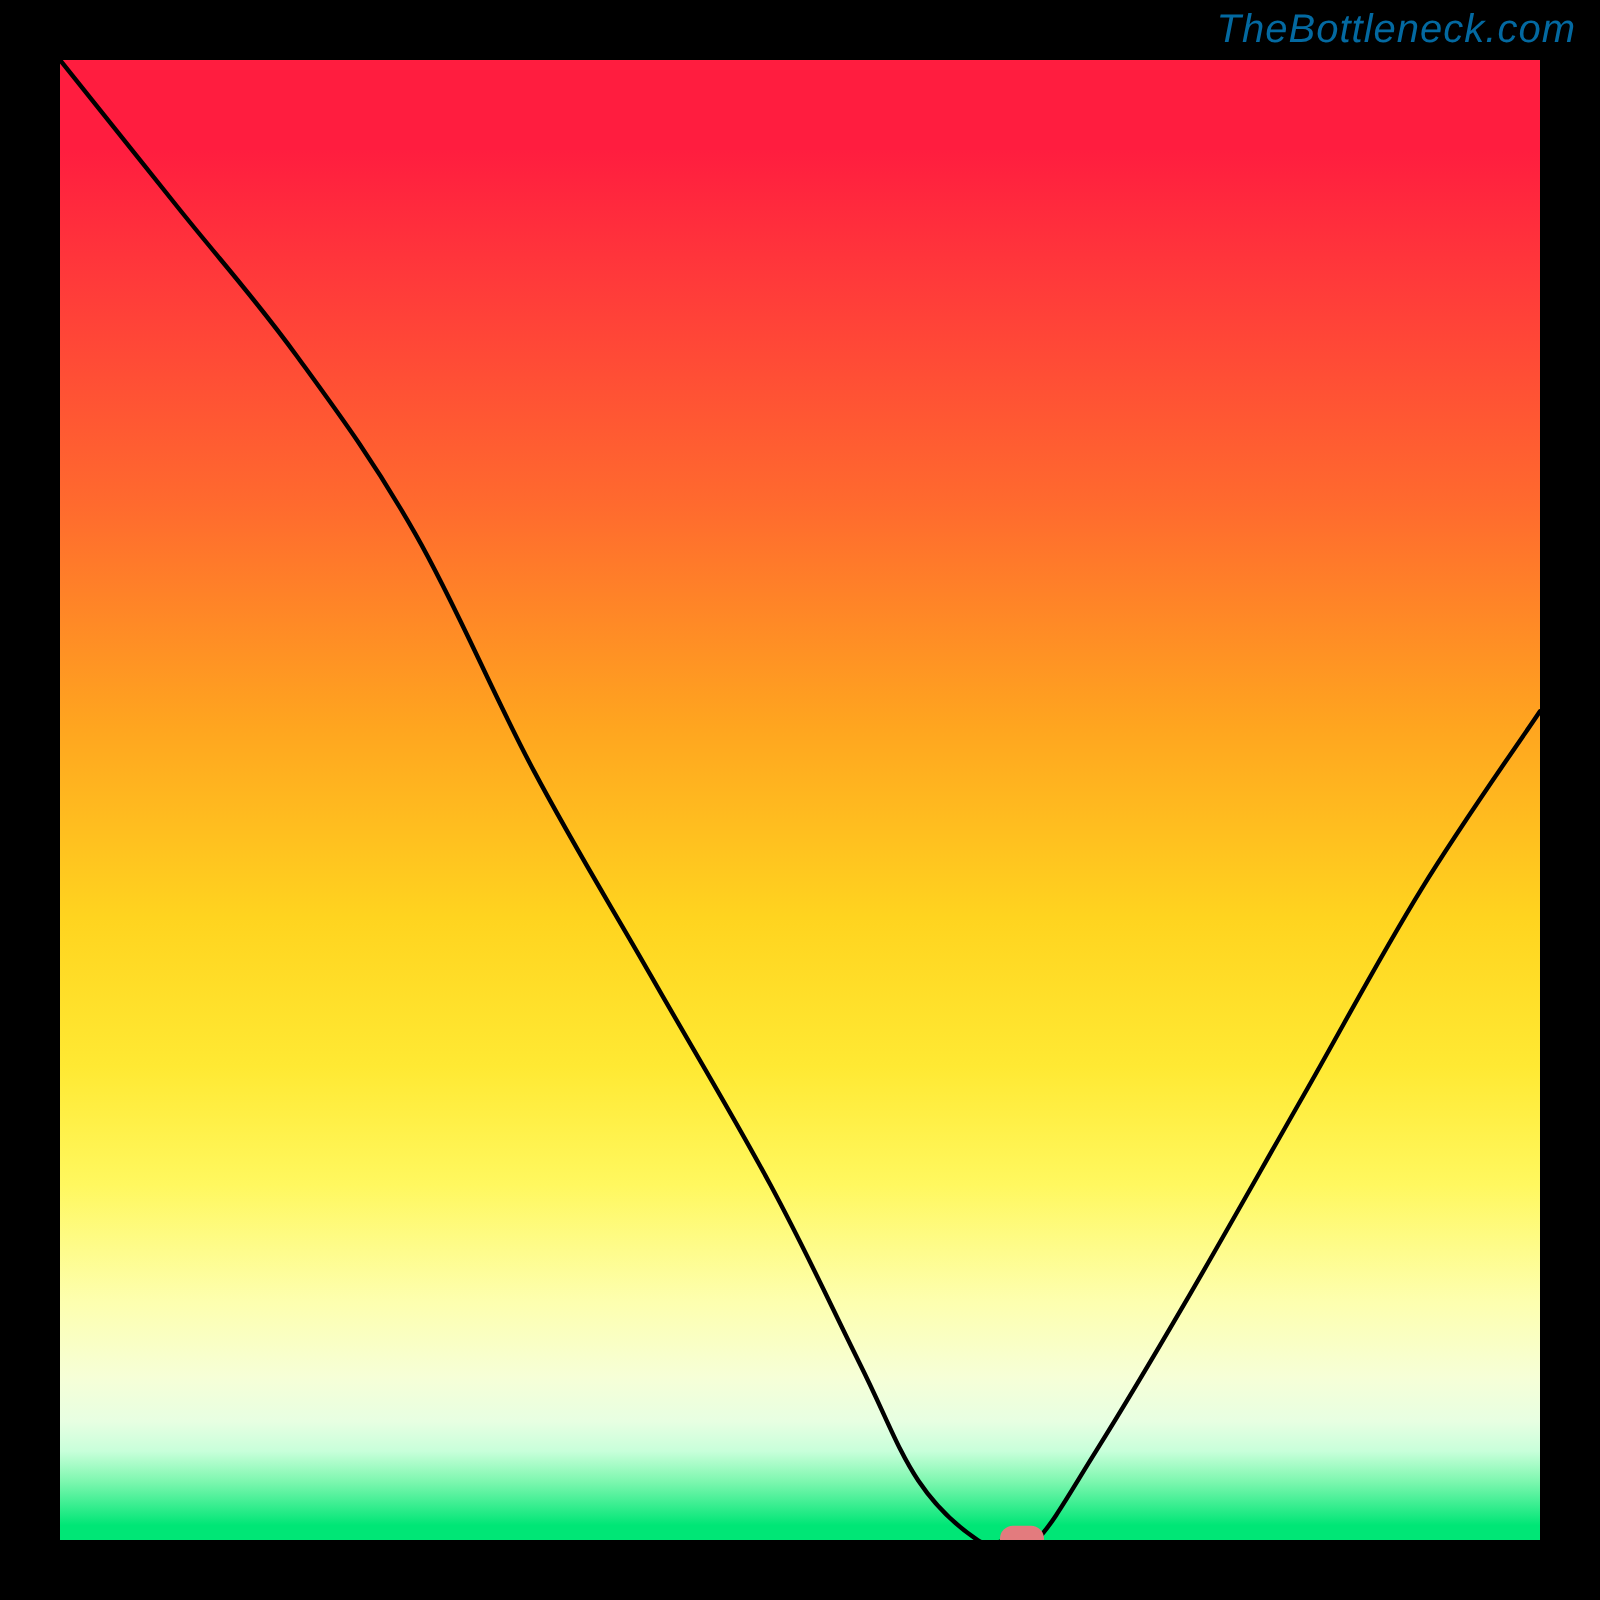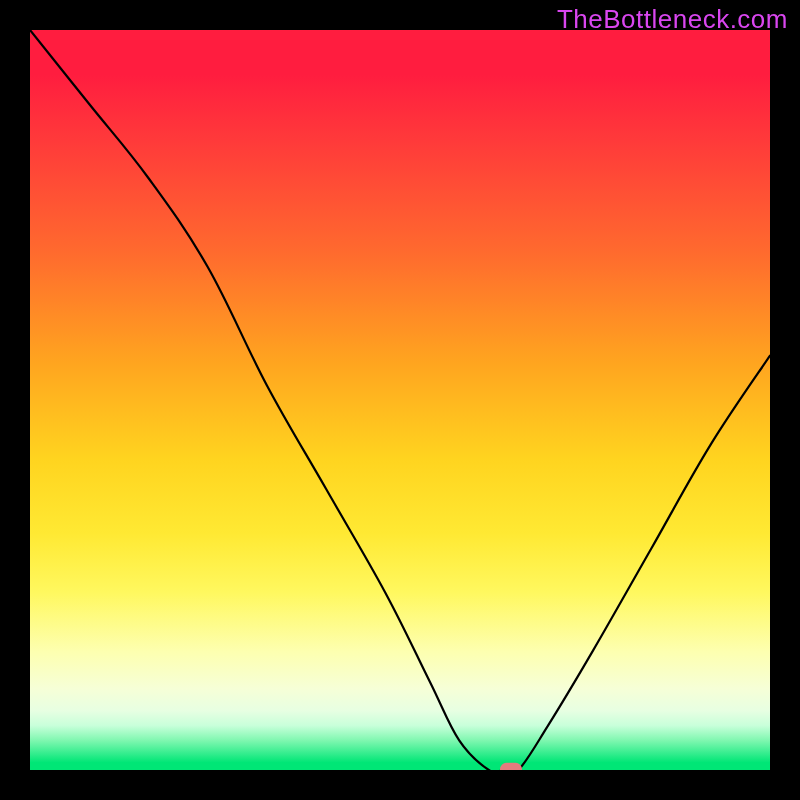--- a/index.html
+++ b/index.html
@@ -14,25 +14,26 @@
   .frame {
     position: relative;
     width: 800px;
     height: 800px;
     background: #000;
   }
   .watermark {
     position: absolute;
     top: 4px;
     right: 12px;
-    color: #d946ef;
-    font-size: 26px;
+    color: #0369a1;
+    font-size: 20px;
     letter-spacing: 0.5px;
     z-index: 20;
     user-select: none;
+    font-style: italic;
   }
   .plot {
     position: absolute;
     left: 30px;
     top: 30px;
     width: 740px;
     height: 740px;
     overflow: hidden;
   }
   .gradient {

